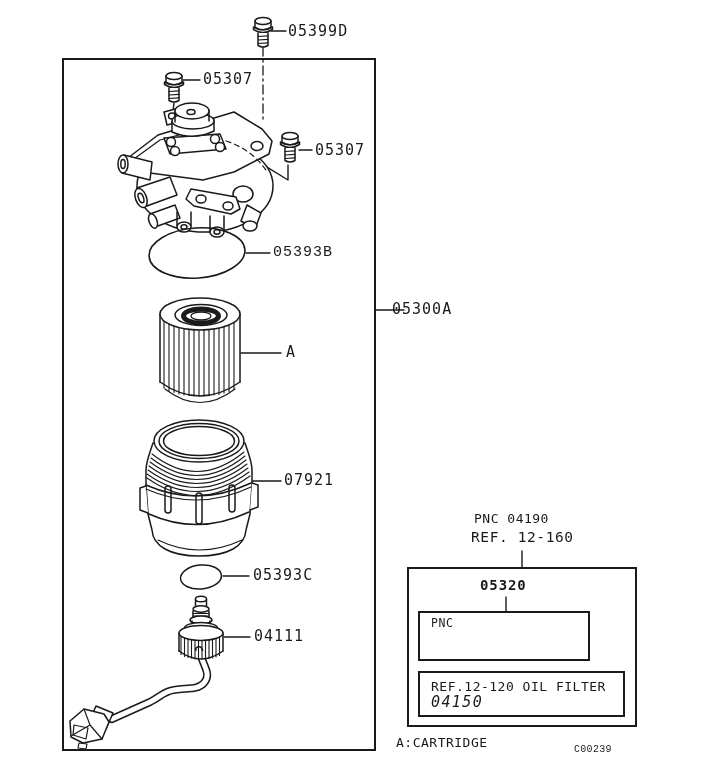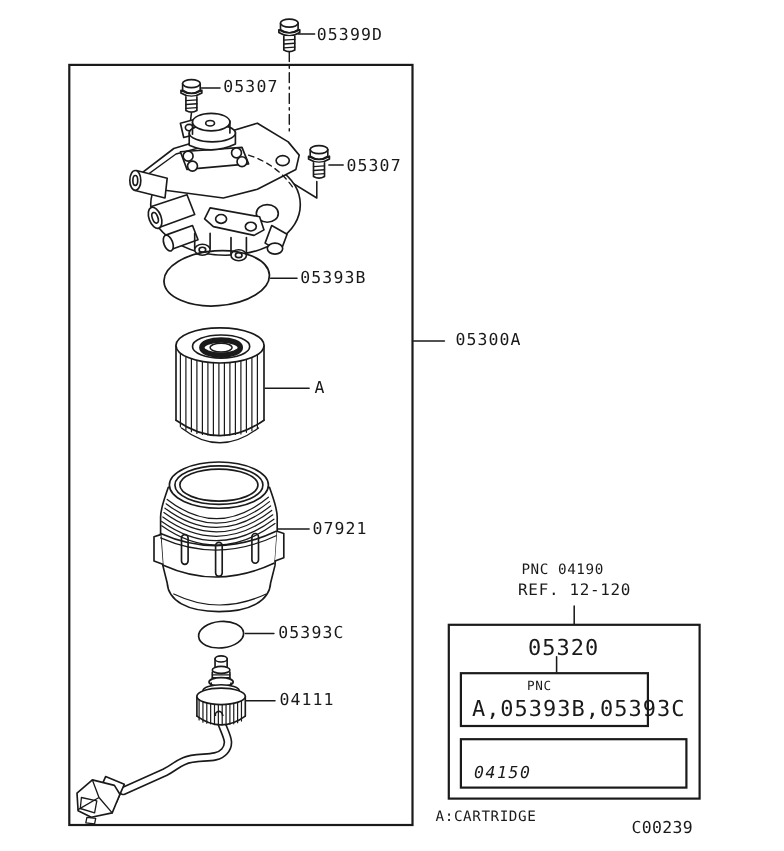--- a/index.html
+++ b/index.html
@@ -7,23 +7,23 @@
     position:relative;width:713px;height:774px;background:#ffffff;
     font-family:"DejaVu Sans Mono","Liberation Mono",monospace;
     color:#1a1a1a;overflow:hidden;
   }
   .art{position:absolute;left:0;top:0;}
   .box{position:absolute;border:2px solid #1a1a1a;box-sizing:border-box;background:transparent;}
   .lbl{position:absolute;white-space:pre;line-height:1;color:#1a1a1a;}
   .f15{font-size:15px;letter-spacing:1px;}
   .f13{font-size:13px;letter-spacing:0.5px;}
   .f14{font-size:14.5px;letter-spacing:0.6px;}
-  .f11{font-size:11.5px;letter-spacing:0.6px;margin-left:48px;}
-  .f16{font-size:20px;letter-spacing:0.9px;}
-  .f12{font-size:15px;letter-spacing:0.3px;}
+  .f11{font-size:11.5px;letter-spacing:0.6px;}
+  .f16{font-size:14px;letter-spacing:0.9px;font-weight:bold;}
+  .f12{font-size:10px;letter-spacing:0.3px;font-family:Liberation Mono, monospace;}
 </style>
 </head>
 <body>
 
 <div class="stage">
 
   <svg class="art" width="713" height="774" viewBox="0 0 713 774" fill="none" stroke="#1a1a1a" stroke-width="1.5" stroke-linecap="round" stroke-linejoin="round">
 
     <defs>
       <g id="bolt">
@@ -208,30 +208,30 @@
   </svg>
 
   <div class="box" style="left:62px;top:58px;width:314px;height:693px;"></div>
   <div class="box" style="left:407px;top:567px;width:230px;height:160px;"></div>
   <div class="box" style="left:418px;top:611px;width:172px;height:50px;"></div>
   <div class="box" style="left:418px;top:671px;width:207px;height:46px;"></div>
 
   <div class="lbl f15" style="left:288px;top:24px;">05399D</div>
   <div class="lbl f15" style="left:203px;top:72px;">05307</div>
   <div class="lbl f15" style="left:315px;top:143px;">05307</div>
-  <div class="lbl f15" style="left:273px;top:245px;">05393B</div>
-  <div class="lbl f15" style="left:414px;top:302px;">05300A</div>
+  <div class="lbl f15" style="left:273px;top:245px;font-family:Liberation Mono, monospace;">05393B</div>
+  <div class="lbl f15" style="left:392px;top:302px;">05300A</div>
   <div class="lbl f15" style="left:286px;top:345px;">A</div>
   <div class="lbl f15" style="left:284px;top:473px;">07921</div>
   <div class="lbl f15" style="left:253px;top:568px;">05393C</div>
   <div class="lbl f15" style="left:254px;top:629px;">04111</div>
 
   <div class="lbl f13" style="left:474px;top:512px;">PNC 04190</div>
-  <div class="lbl f14" style="left:471px;top:530px;">REF. 12-120</div>
+  <div class="lbl f14" style="left:471px;top:530px;">REF. 12-160</div>
   <div class="lbl f16" style="left:480px;top:578px;">05320</div>
   <div class="lbl f11" style="left:431px;top:618px;">PNC</div>
-  <div class="lbl f16" style="left:429px;top:634px;">A,05393B,05393C</div>
+  <div class="lbl f13" style="left:431px;top:680px;">REF.12-120 OIL FILTER</div>
   <div class="lbl f15" style="left:431px;top:695px;letter-spacing:1.4px;font-style:italic;">04150</div>
 
   <div class="lbl f13" style="left:396px;top:736px;">A:CARTRIDGE</div>
   <div class="lbl f12" style="left:574px;top:745px;">C00239</div>
 
 </div>
 
 </body></html>

